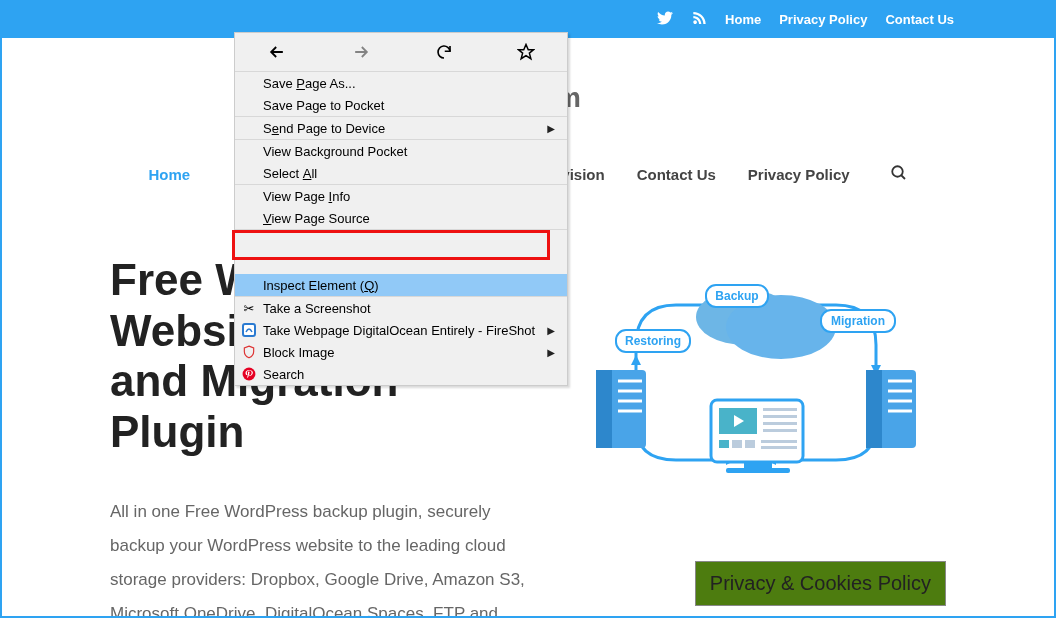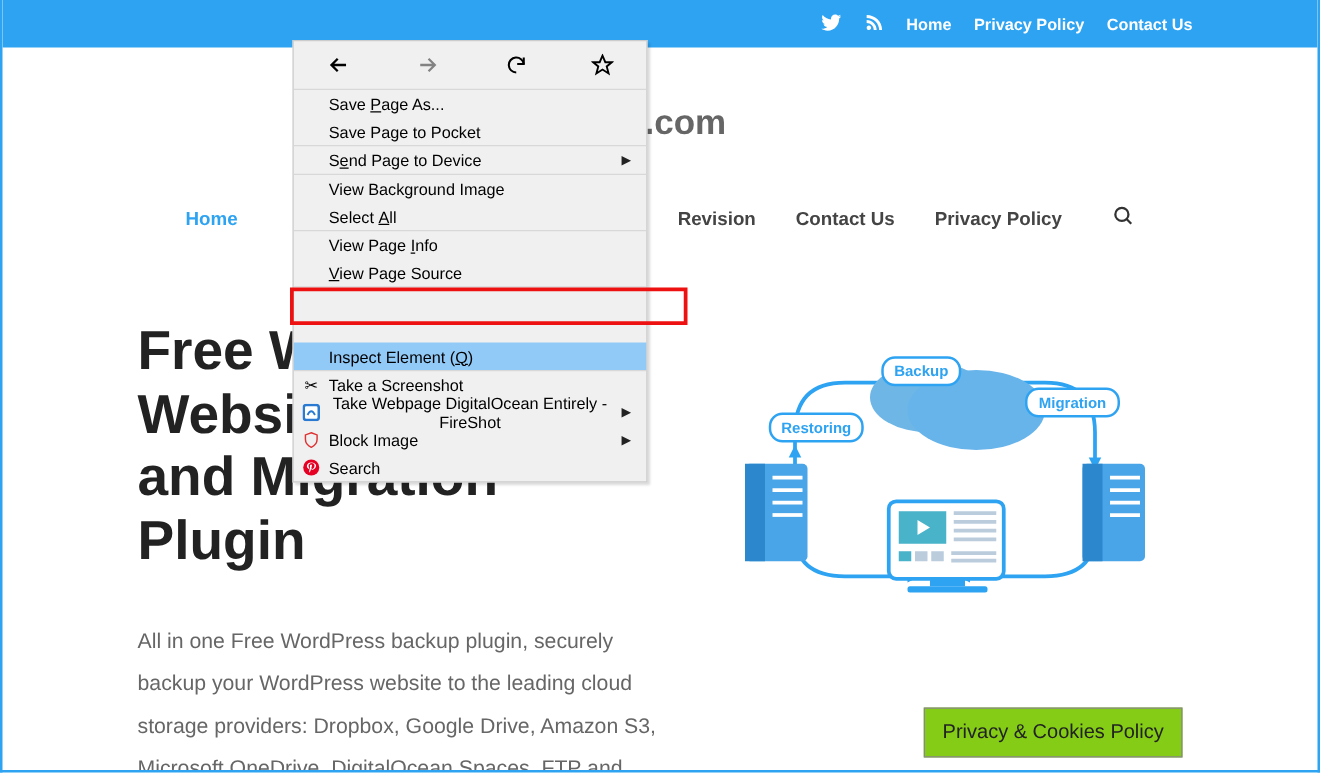--- a/index.html
+++ b/index.html
@@ -69,33 +69,33 @@
   }
   .hero-illustration {
     flex: 0 0 auto;
     width: 380px;
     height: 260px;
   }
   .cookies-box {
     position: absolute;
     right: 108px;
     bottom: 10px;
-    background: #84cc16;
+    background: #4d7c0f;
     border: 1px solid #888;
     padding: 10px 14px;
-    font-size: 16px;
+    font-size: 20px;
     color: #222;
   }
 
   
   .ctx {
     position: absolute;
     left: 232px;
     top: 32px;
-    width: 284px;
+    width: 334px;
     background: #f0f0f0;
     border: 1px solid #ccc;
     box-shadow: 2px 2px 2px rgba(0,0,0,0.15);
     font-size: 13px;
     color: #000;
     text-align: center;
   }
   .ctx-navrow {
     display: flex;
     justify-content: space-around;
@@ -251,21 +251,21 @@
   <div class="ctx-item">
       <span>Save&nbsp;<span class="ul">P</span>age As...</span>
     </div>
   <div class="ctx-item">Save Page to Pocket</div>
   <hr>
   <div class="ctx-item">
       <span>S<span class="ul">e</span>nd Page to Device</span>
       <span class="arrow">▶</span>
     </div>
   <hr>
-  <div class="ctx-item">View Background Image</div>
+  <div class="ctx-item">View Background Pocket</div>
   <div class="ctx-item">
       <span>Select&nbsp;<span class="ul">A</span>ll</span>
     </div>
   <hr>
   <div class="ctx-item">
       <span>View Page&nbsp;<span class="ul">I</span>nfo</span>
     </div>
   <div class="ctx-item">
       <span><span class="ul">V</span>iew Page Source</span>
     </div>

